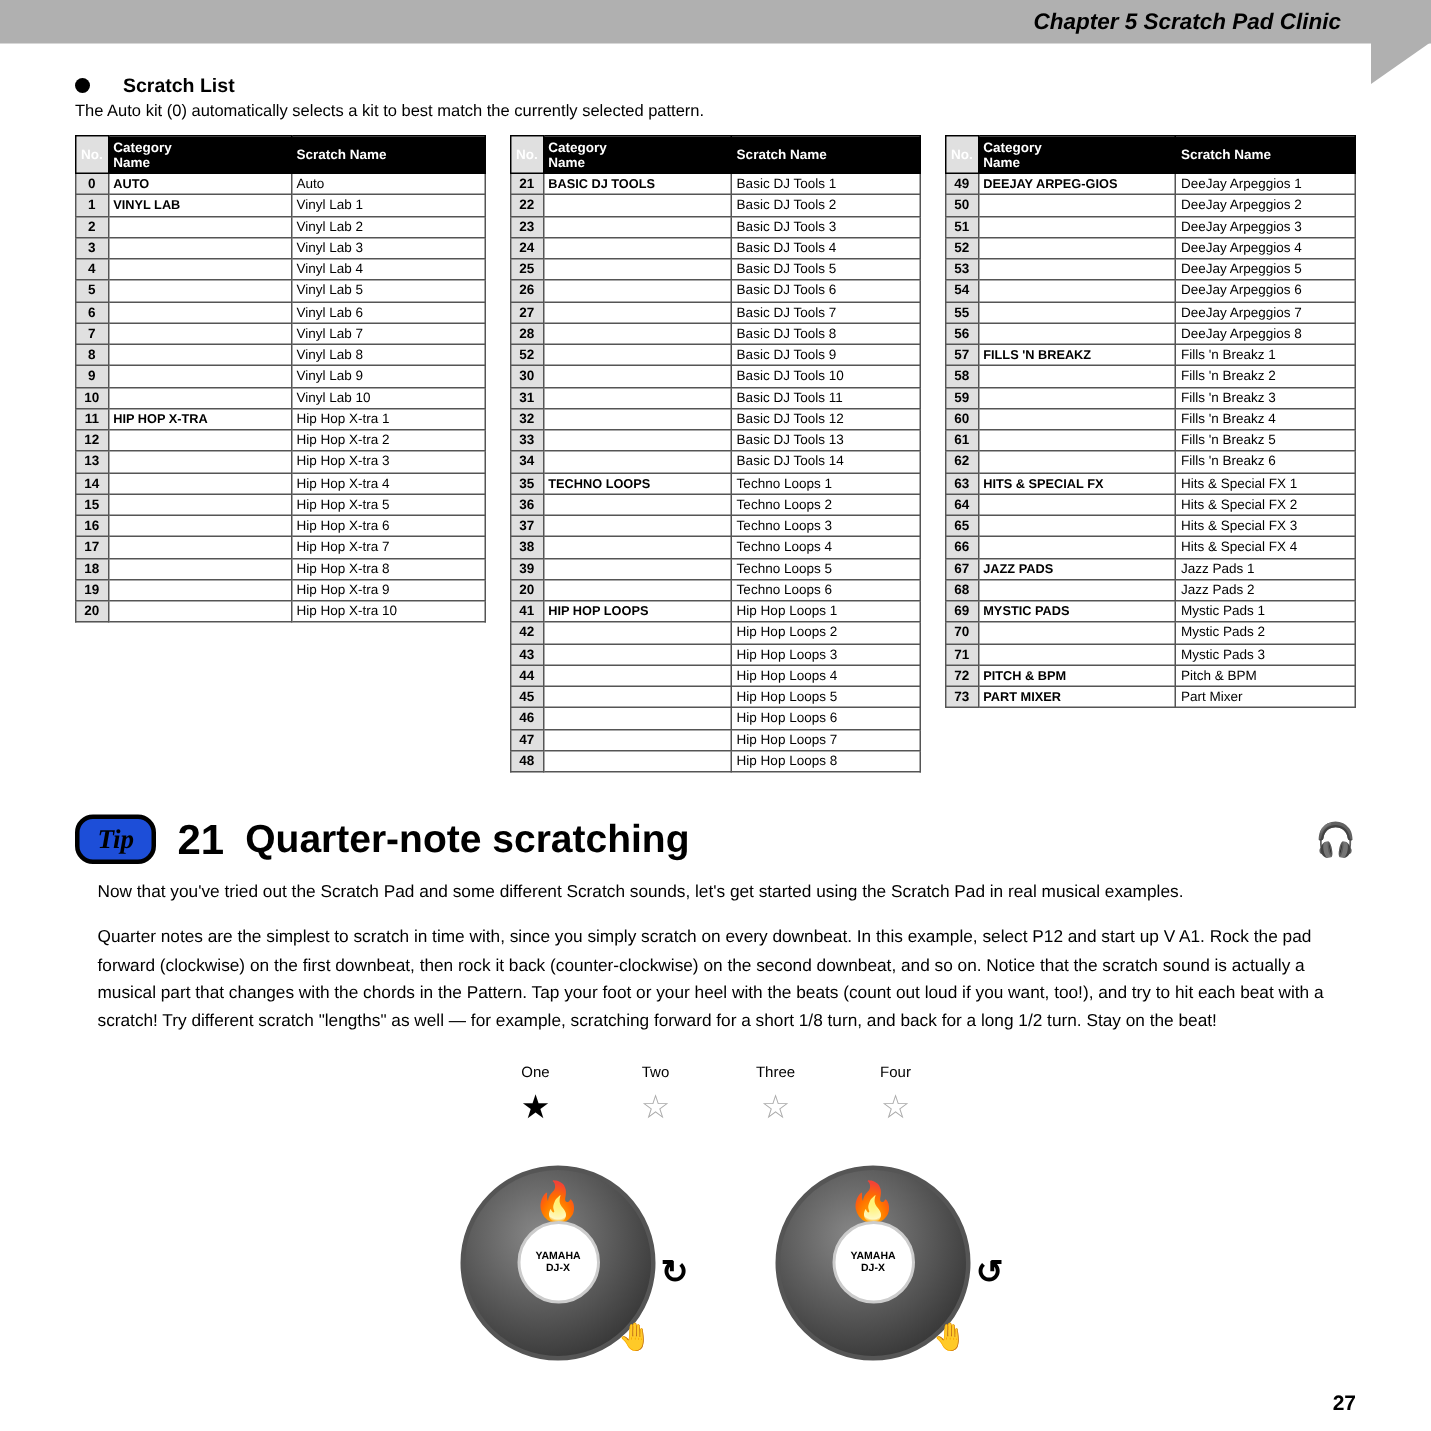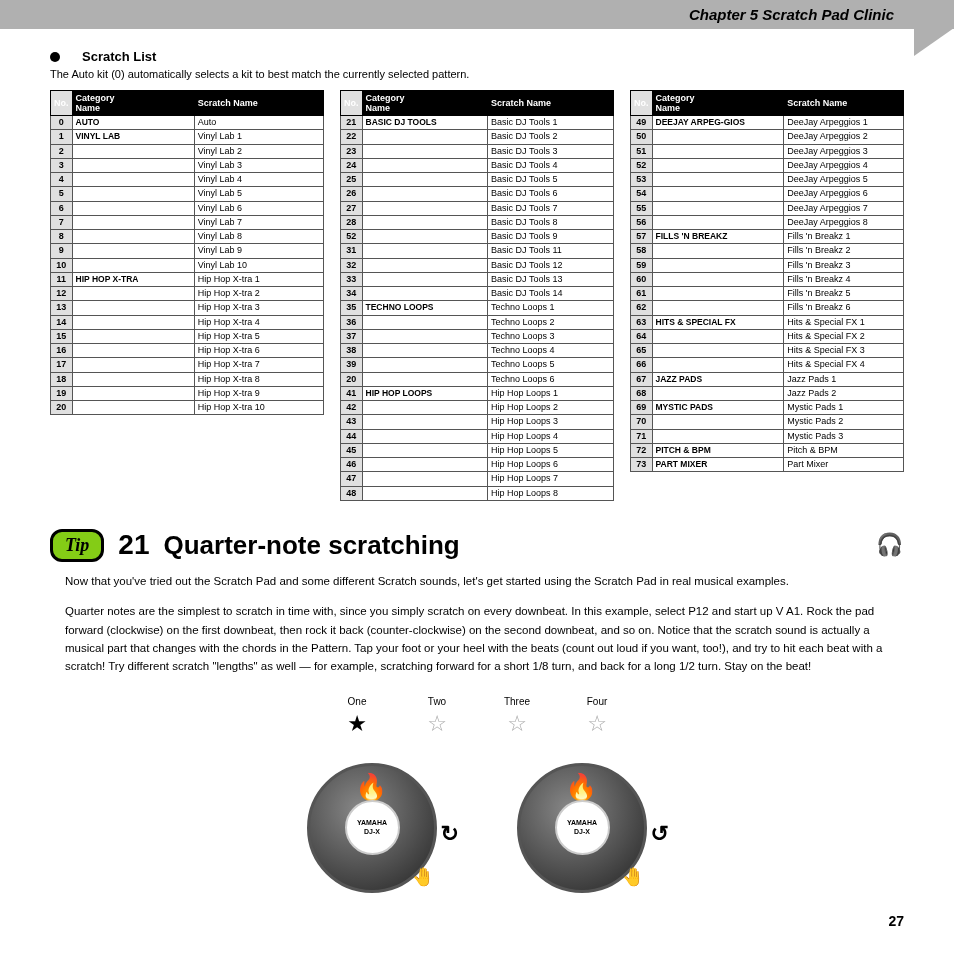--- a/index.html
+++ b/index.html
@@ -84,21 +84,21 @@
     .tip-section {
       margin-top: 28px;
     }
     .tip-header {
       display: flex;
       align-items: center;
       gap: 14px;
       margin-bottom: 10px;
     }
     .tip-badge {
-      background: #84cc16;
+      background: #1d4ed8;
       border: 3px solid #000;
       border-radius: 12px;
       padding: 3px 12px;
       font-weight: bold;
       font-size: 18px;
       font-style: italic;
       font-family: Georgia, serif;
     }
     .tip-number {
       font-weight: bold;
@@ -439,20 +439,25 @@
     </tr>
             <tr>
       <td class="num-cell">28</td>
       <td class="cat-cell"></td>
       <td class="scratch-name-cell">Basic DJ Tools 8</td>
     </tr>
             <tr>
       <td class="num-cell">52</td>
       <td class="cat-cell"></td>
       <td class="scratch-name-cell">Basic DJ Tools 9</td>
+    </tr>
+            <tr>
+      <td class="num-cell">30</td>
+      <td class="cat-cell"></td>
+      <td class="scratch-name-cell">Basic DJ Tools 10</td>
     </tr>
             <tr>
       <td class="num-cell">31</td>
       <td class="cat-cell"></td>
       <td class="scratch-name-cell">Basic DJ Tools 11</td>
     </tr>
             <tr>
       <td class="num-cell">32</td>
       <td class="cat-cell"></td>
       <td class="scratch-name-cell">Basic DJ Tools 12</td>

